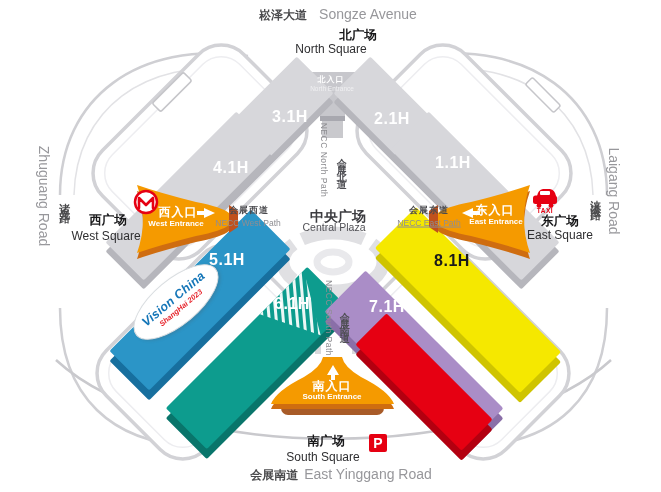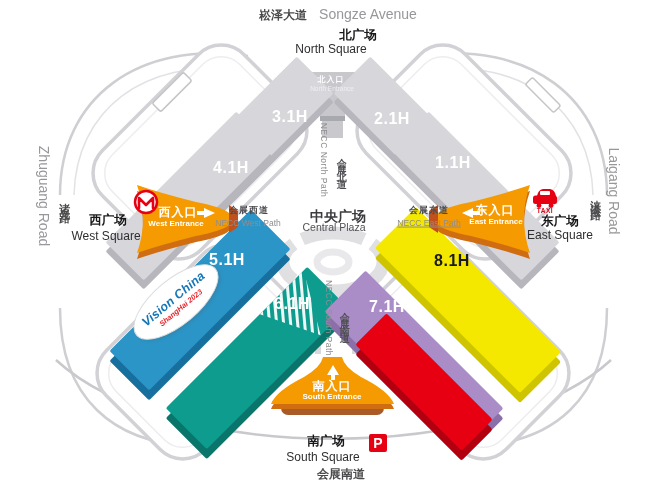--- a/index.html
+++ b/index.html
@@ -241,20 +241,21 @@
 
 <div class="lbl ent-zh" style="left:332px;top:386px;">南入口</div>
 <div class="lbl ent-en" style="left:332px;top:397px;">South Entrance</div>
 
 <div class="lbl sq-zh" style="left:326px;top:442px;">南广场</div>
 <div class="lbl sq-en" style="left:323px;top:457px;">South Square</div>
 <div class="p-icon">P</div>
 
 <div class="lbl row" style="left:341px;top:474px;">
   <span class="rd-zh">会展南道</span>
+  <span class="rd-en">East Yinggang Road</span>
 </div>
 
 <div class="badge">
   <span class="b1">Vision China</span>
   <span class="b2">ShangHai 2023</span>
 </div>
 
 </div>
 
 </body></html>

